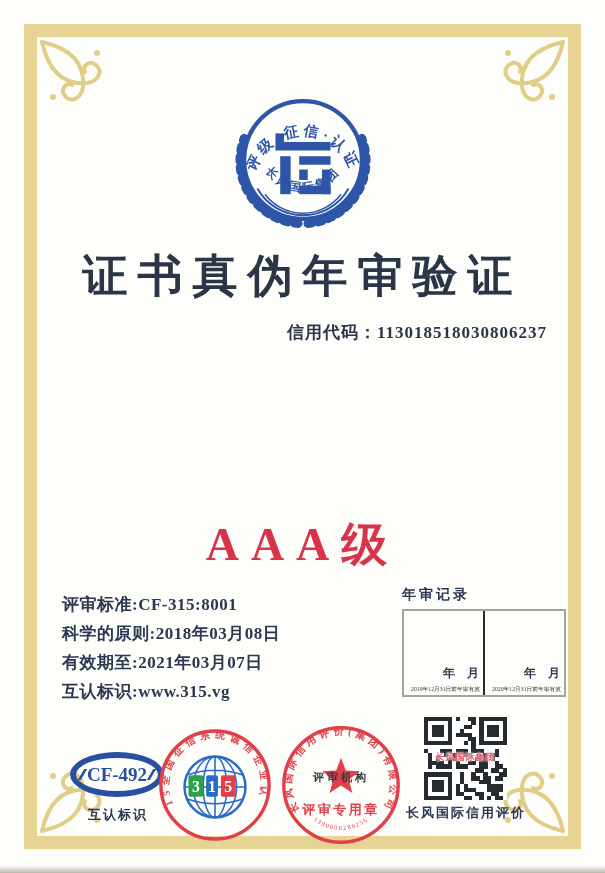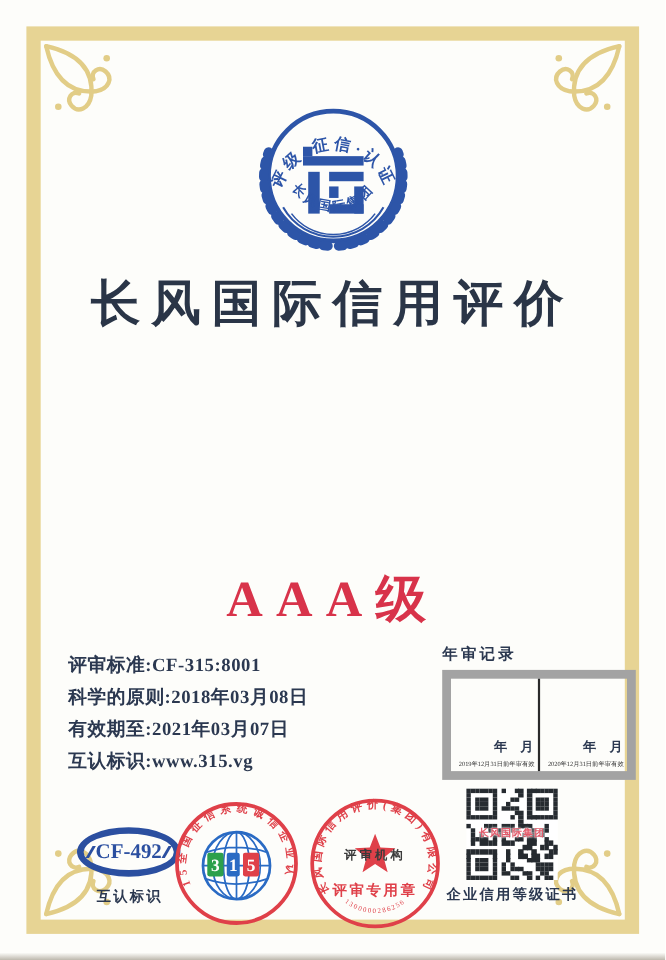--- a/index.html
+++ b/index.html
@@ -32,21 +32,21 @@
   .para{position:absolute;left:50px;width:506px;top:428px;font-size:19px;font-weight:bold;
         line-height:34px;text-align:justify;text-indent:2em;letter-spacing:.5px;color:#2b3850;}
   .rating{position:absolute;left:0;right:0;top:514px;text-align:center;
           font-size:46px;font-weight:bold;letter-spacing:12px;color:#d8334a;}
   .details{position:absolute;left:62px;top:590px;font-size:17px;font-weight:bold;
            line-height:29px;letter-spacing:.5px;color:#2b3850;}
 
   
   .annual{position:absolute;left:402px;top:586px;width:164px;}
   .annual-title{font-size:14px;font-weight:bold;letter-spacing:3px;margin-bottom:5px;color:#2b3850;}
-  .atable{display:flex;border:8px solid #a3a3a3;width:160px;height:84px;}
+  .atable{display:flex;border:2px solid #a3a3a3;width:160px;height:84px;}
   .acell{flex:1;position:relative;border-right:2px solid #2a2a2a;}
   .acell:last-child{border-right:none;}
   .acell .ym{position:absolute;left:0;right:4px;bottom:13px;text-align:right;
              font-size:12px;font-weight:bold;white-space:pre;color:#2b3850;}
   .acell .note{position:absolute;left:0;right:0;bottom:1px;text-align:center;
                font-size:7px;transform:scale(.82);color:#333;white-space:nowrap;}
 
   
   .badge{position:absolute;left:70px;top:752px;width:94px;height:45px;border:6px solid #2b4fa0;
          border-radius:50%;box-sizing:border-box;display:flex;align-items:center;justify-content:center;}
@@ -113,22 +113,23 @@
       <rect x="96" y="81" width="33" height="9"></rect>
       <rect x="96" y="95" width="9" height="11"></rect>
       <rect x="120" y="95" width="9" height="26"></rect>
       <rect x="96" y="112" width="33" height="9"></rect>
     </g>
     <text class="arc-bot"><textPath href="#embBotArc" startOffset="50%" text-anchor="middle">长风国际集团</textPath></text>
     <path d="M 52,115 A 55 55 0 0 0 148,115" fill="none" stroke="#2d55a8" stroke-width="2"></path>
     <path d="M 60,121 A 50 50 0 0 0 140,121" fill="none" stroke="#2d55a8" stroke-width="1.5"></path>
   </svg>
 
-  <div class="title">长风国际信用评价</div>
-
+  <div class="title">证书真伪年审验证</div>
+
+  <div class="credit"><span>信用代码：</span><span>113018518030806237</span></div>
 
 
 
   <div class="rating">AAA级</div>
 
   <div class="details">
     <div>评审标准:CF-315:8001</div>
     <div>科学的原则:2018年03月08日</div>
     <div>有效期至:2021年03月07日</div>
     <div>互认标识:www.315.vg</div>
@@ -399,16 +400,16 @@
       <i style="left:19.8px;top:79.0px;width:4.3px;height:4.3px"></i>
       <i style="left:23.7px;top:79.0px;width:4.3px;height:4.3px"></i>
       <i style="left:39.5px;top:79.0px;width:4.3px;height:4.3px"></i>
       <i style="left:43.5px;top:79.0px;width:4.3px;height:4.3px"></i>
       <i style="left:55.3px;top:79.0px;width:4.3px;height:4.3px"></i>
       <i style="left:63.2px;top:79.0px;width:4.3px;height:4.3px"></i>
       <i style="left:71.1px;top:79.0px;width:4.3px;height:4.3px"></i>
       <i style="left:75.1px;top:79.0px;width:4.3px;height:4.3px"></i>
     <div class="qr-overlay">长风国际集团</div>
   </div>
-  <div class="seal-label lbl-qr">企业信用等级证书</div>
+  <div class="seal-label lbl-qr">长风国际信用评价</div>
 
   <div class="scan-shadow"></div>
 </div>
 
 </body></html>

